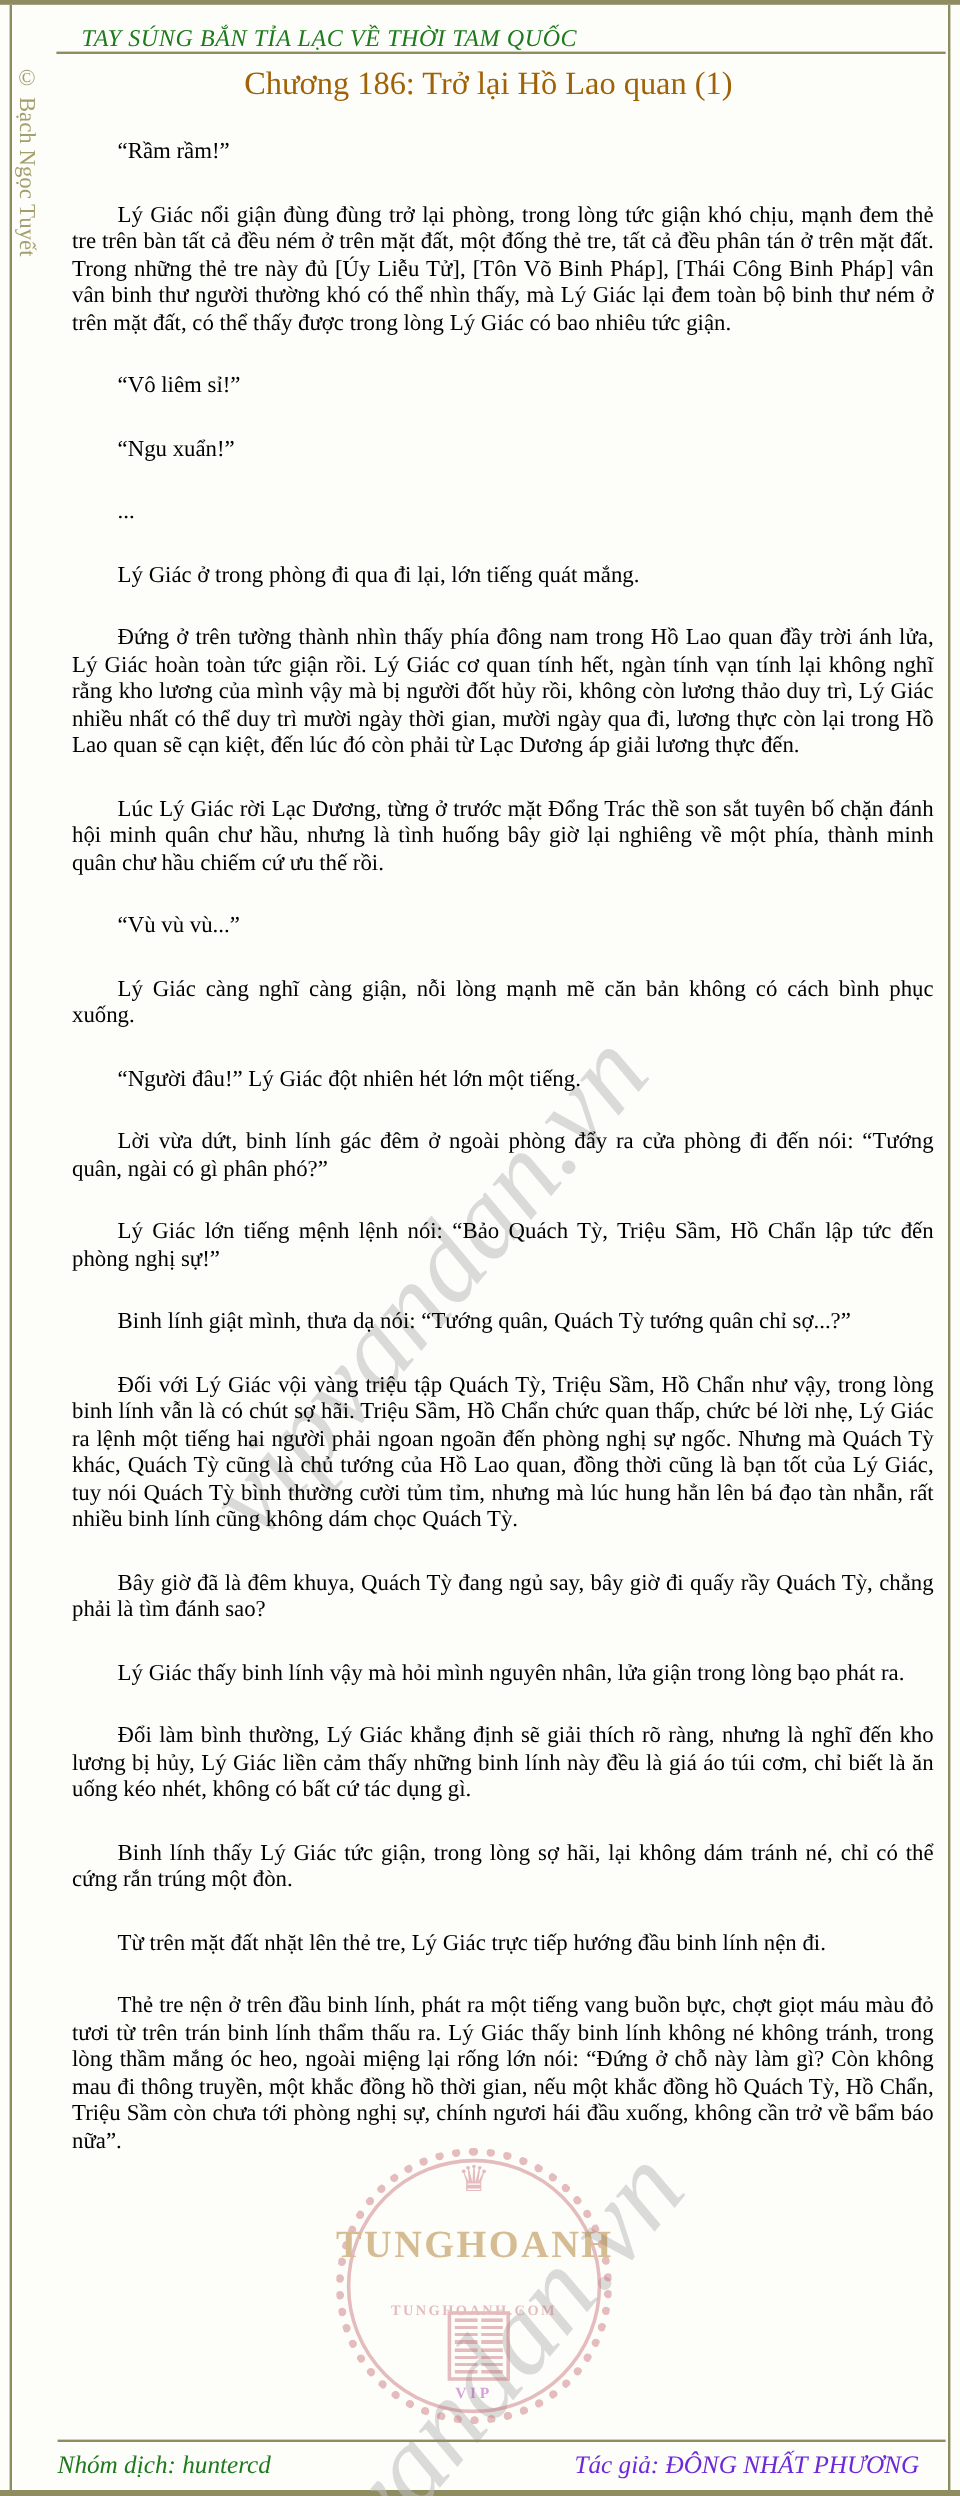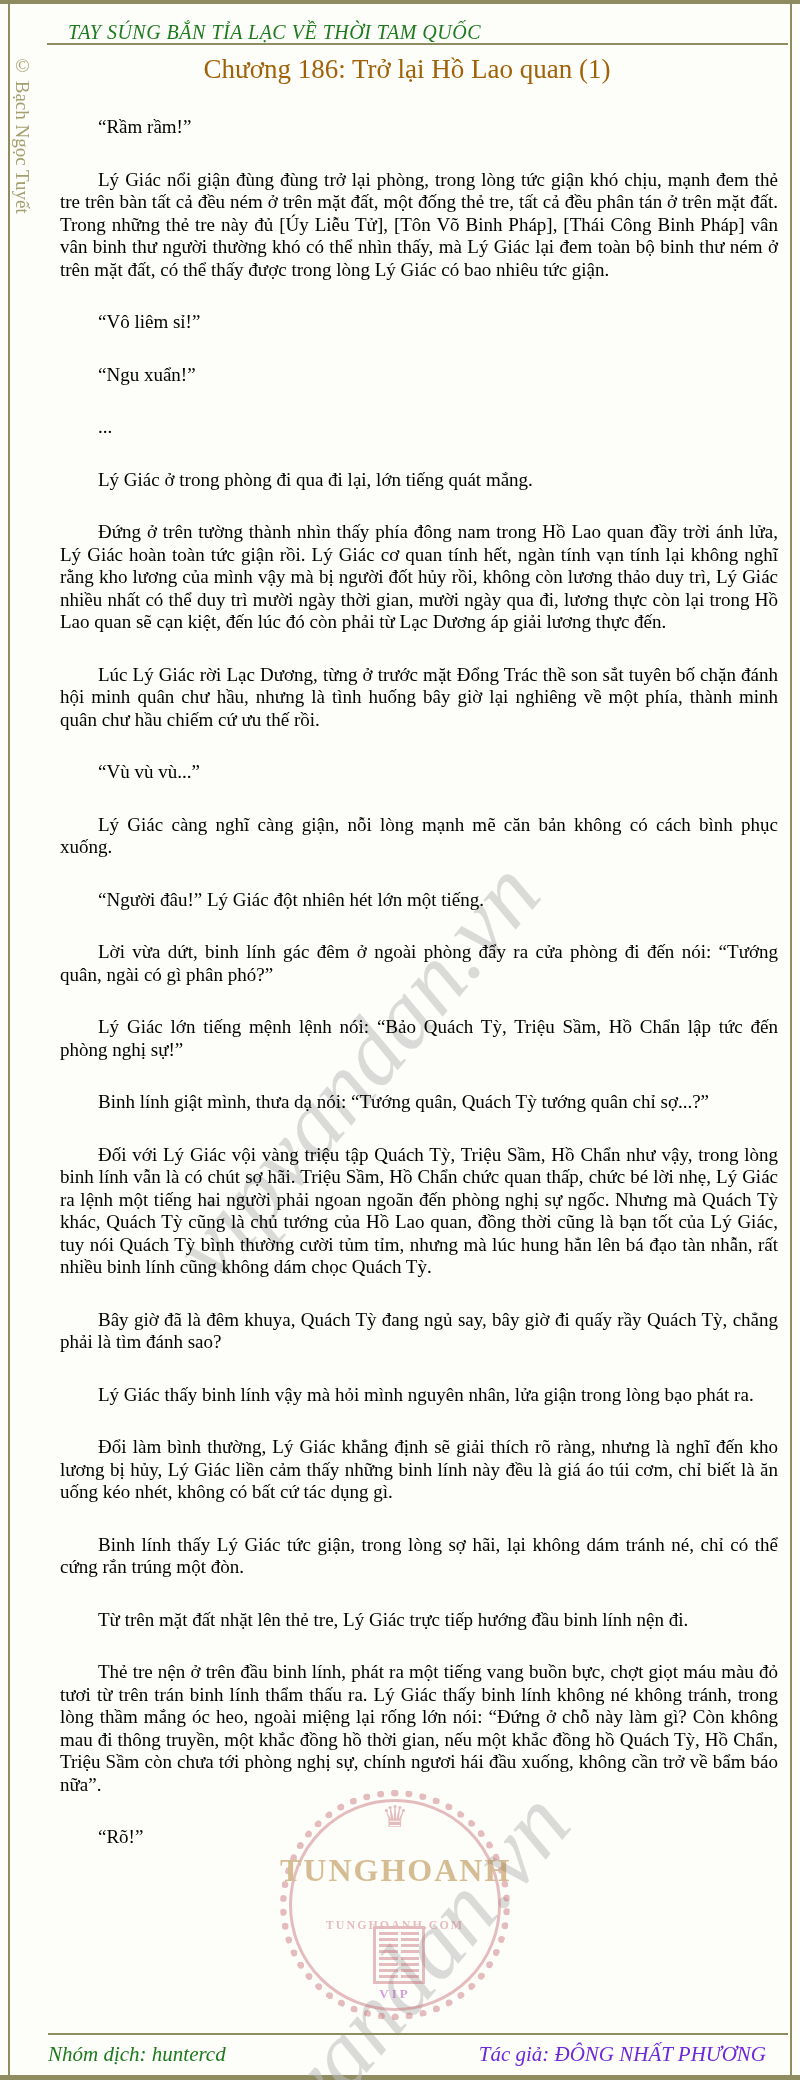--- a/index.html
+++ b/index.html
@@ -143,20 +143,19 @@
       <p>Lời vừa dứt, binh lính gác đêm ở ngoài phòng đẩy ra cửa phòng đi đến nói: “Tướng quân, ngài có gì phân phó?”</p>
       <p>Lý Giác lớn tiếng mệnh lệnh nói: “Bảo Quách Tỳ, Triệu Sầm, Hồ Chẩn lập tức đến phòng nghị sự!”</p>
       <p>Binh lính giật mình, thưa dạ nói: “Tướng quân, Quách Tỳ tướng quân chỉ sợ...?”</p>
       <p>Đối với Lý Giác vội vàng triệu tập Quách Tỳ, Triệu Sầm, Hồ Chẩn như vậy, trong lòng binh lính vẫn là có chút sợ hãi. Triệu Sầm, Hồ Chẩn chức quan thấp, chức bé lời nhẹ, Lý Giác ra lệnh một tiếng hai người phải ngoan ngoãn đến phòng nghị sự ngốc. Nhưng mà Quách Tỳ khác, Quách Tỳ cũng là chủ tướng của Hồ Lao quan, đồng thời cũng là bạn tốt của Lý Giác, tuy nói Quách Tỳ bình thường cười tủm tỉm, nhưng mà lúc hung hẳn lên bá đạo tàn nhẫn, rất nhiều binh lính cũng không dám chọc Quách Tỳ.</p>
       <p>Bây giờ đã là đêm khuya, Quách Tỳ đang ngủ say, bây giờ đi quấy rầy Quách Tỳ, chẳng phải là tìm đánh sao?</p>
       <p>Lý Giác thấy binh lính vậy mà hỏi mình nguyên nhân, lửa giận trong lòng bạo phát ra.</p>
       <p>Đổi làm bình thường, Lý Giác khẳng định sẽ giải thích rõ ràng, nhưng là nghĩ đến kho lương bị hủy, Lý Giác liền cảm thấy những binh lính này đều là giá áo túi cơm, chỉ biết là ăn uống kéo nhét, không có bất cứ tác dụng gì.</p>
       <p>Binh lính thấy Lý Giác tức giận, trong lòng sợ hãi, lại không dám tránh né, chỉ có thể cứng rắn trúng một đòn.</p>
       <p>Từ trên mặt đất nhặt lên thẻ tre, Lý Giác trực tiếp hướng đầu binh lính nện đi.</p>
       <p>Thẻ tre nện ở trên đầu binh lính, phát ra một tiếng vang buồn bực, chợt giọt máu màu đỏ tươi từ trên trán binh lính thẩm thấu ra. Lý Giác thấy binh lính không né không tránh, trong lòng thầm mắng óc heo, ngoài miệng lại rống lớn nói: “Đứng ở chỗ này làm gì? Còn không mau đi thông truyền, một khắc đồng hồ thời gian, nếu một khắc đồng hồ Quách Tỳ, Hồ Chẩn, Triệu Sầm còn chưa tới phòng nghị sự, chính ngươi hái đầu xuống, không cần trở về bẩm báo nữa”.</p>
-      <p>“Rõ!”</p>
     </div>
 
   <div class="footer-rule"></div>
   <div class="footer-translator">Nhóm dịch: huntercd</div>
   <div class="footer-author">Tác giả: ĐÔNG NHẤT PHƯƠNG</div>
 
 </div>
 
 </body></html>

